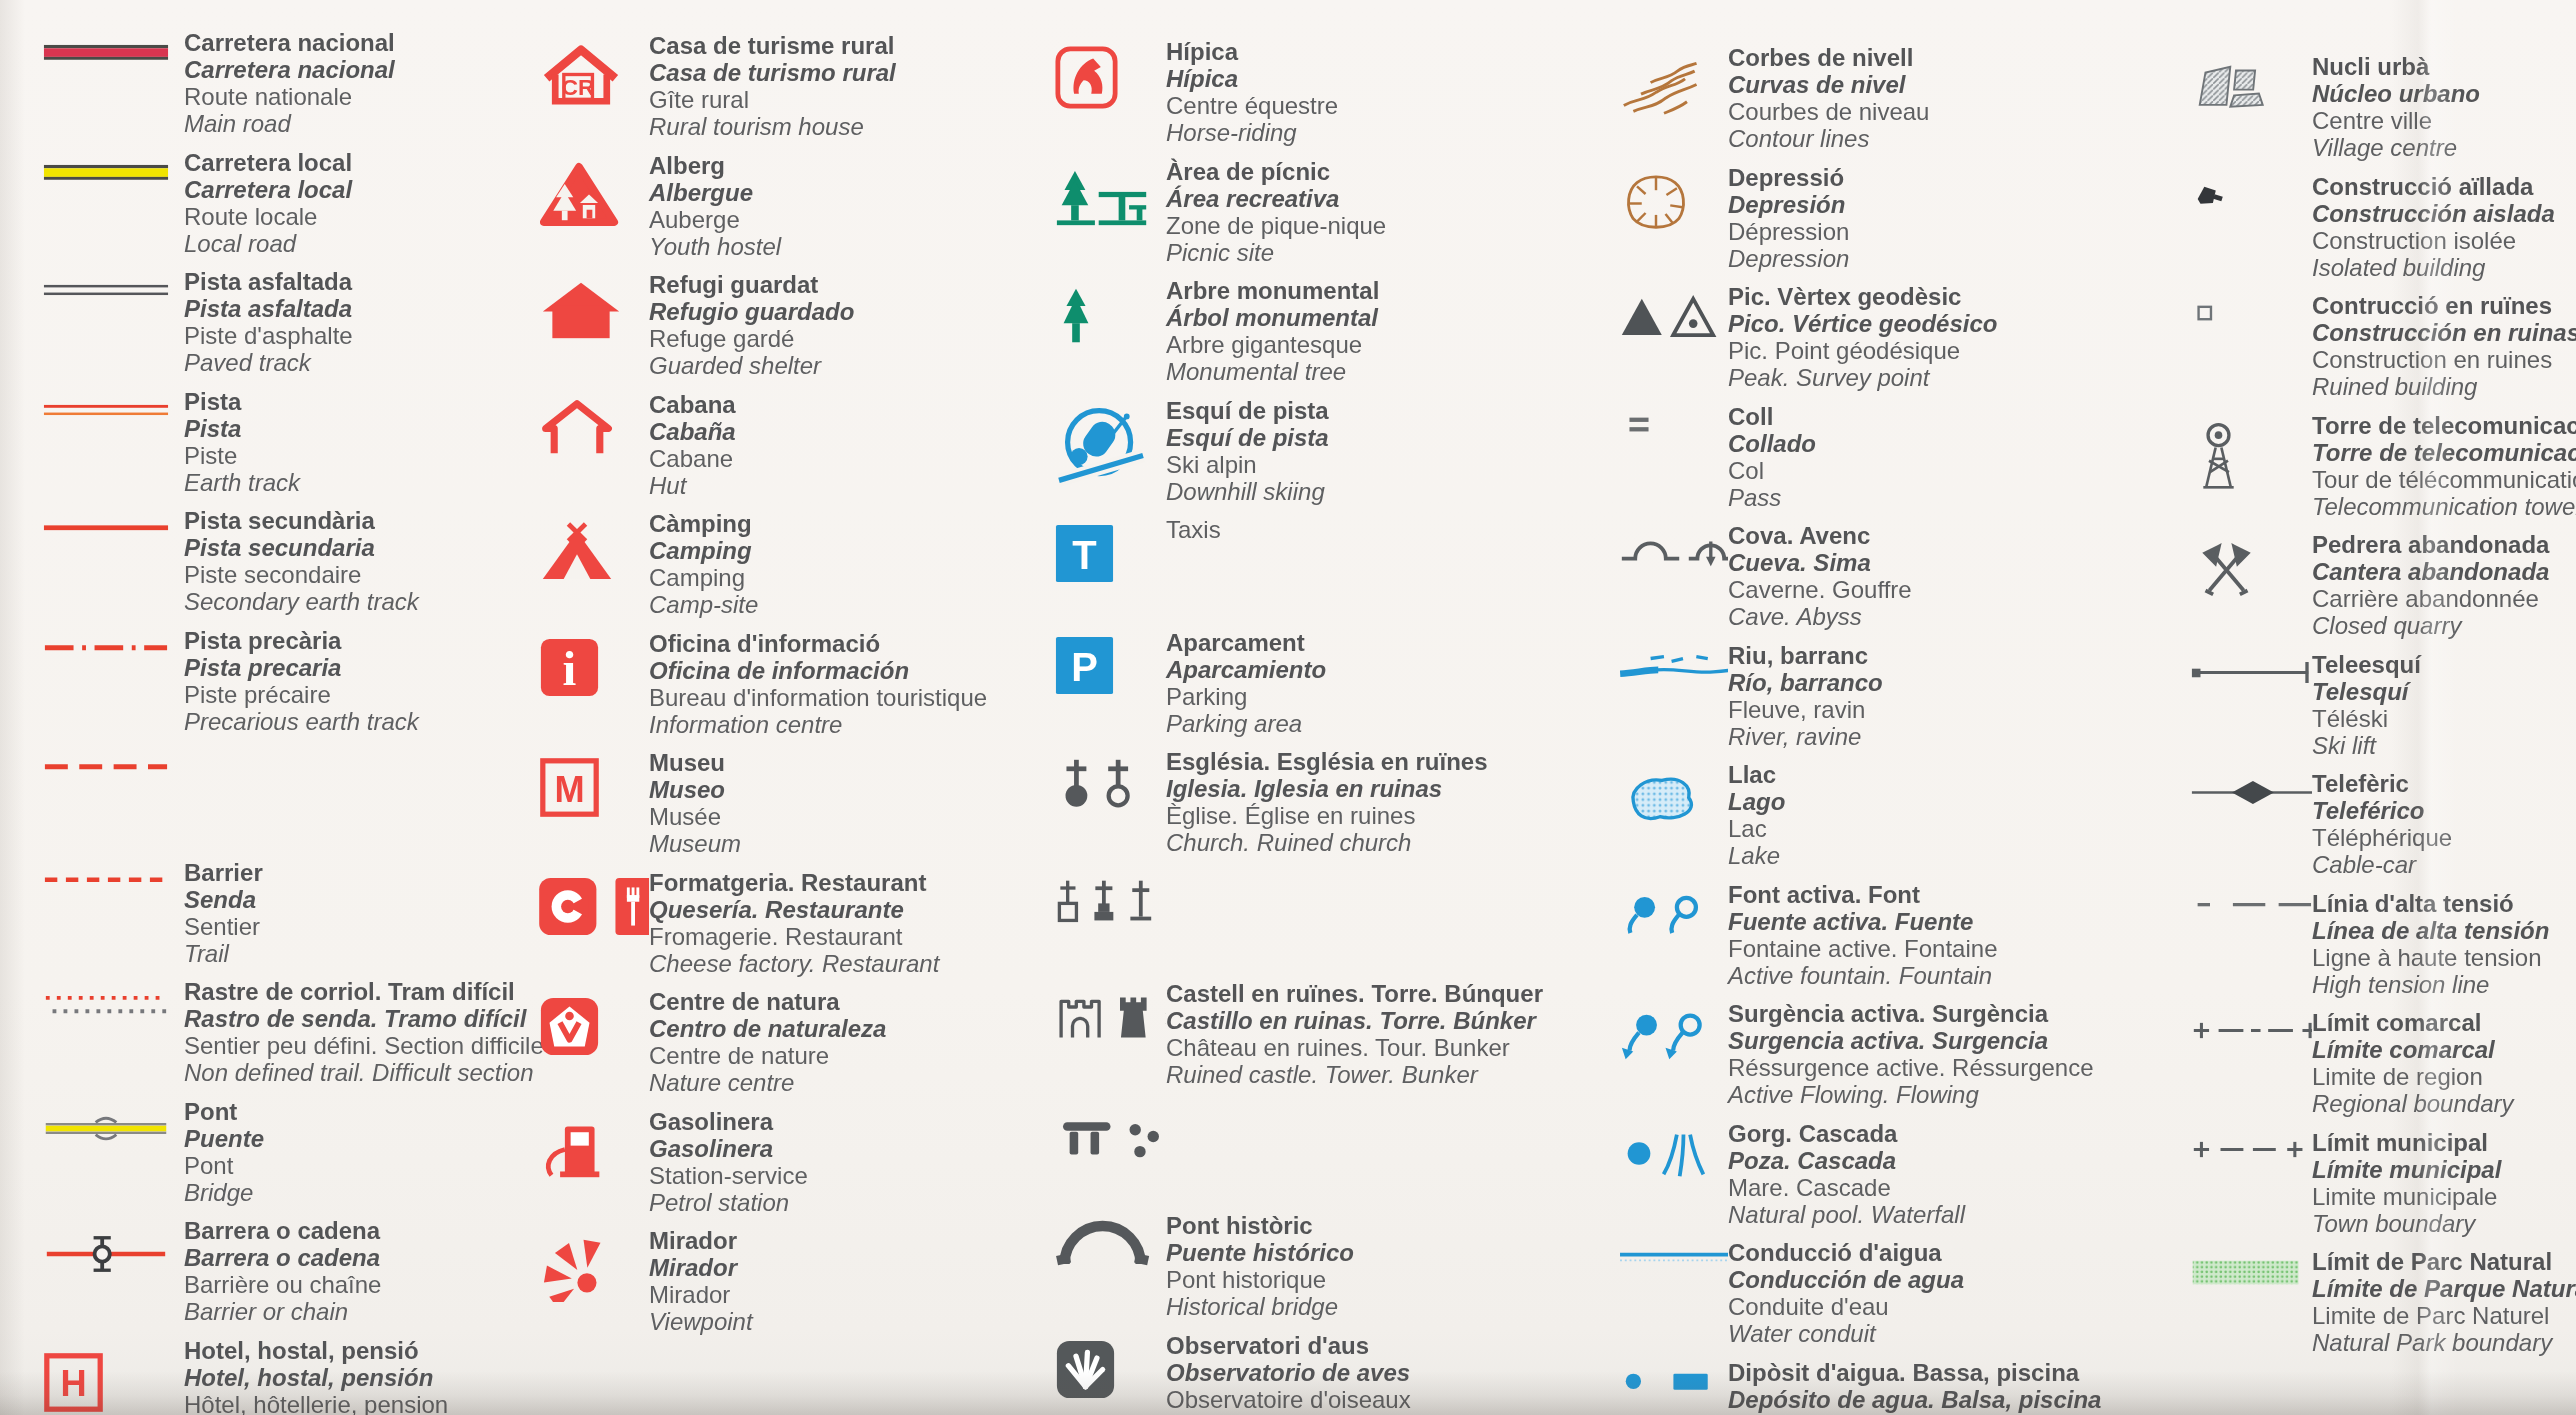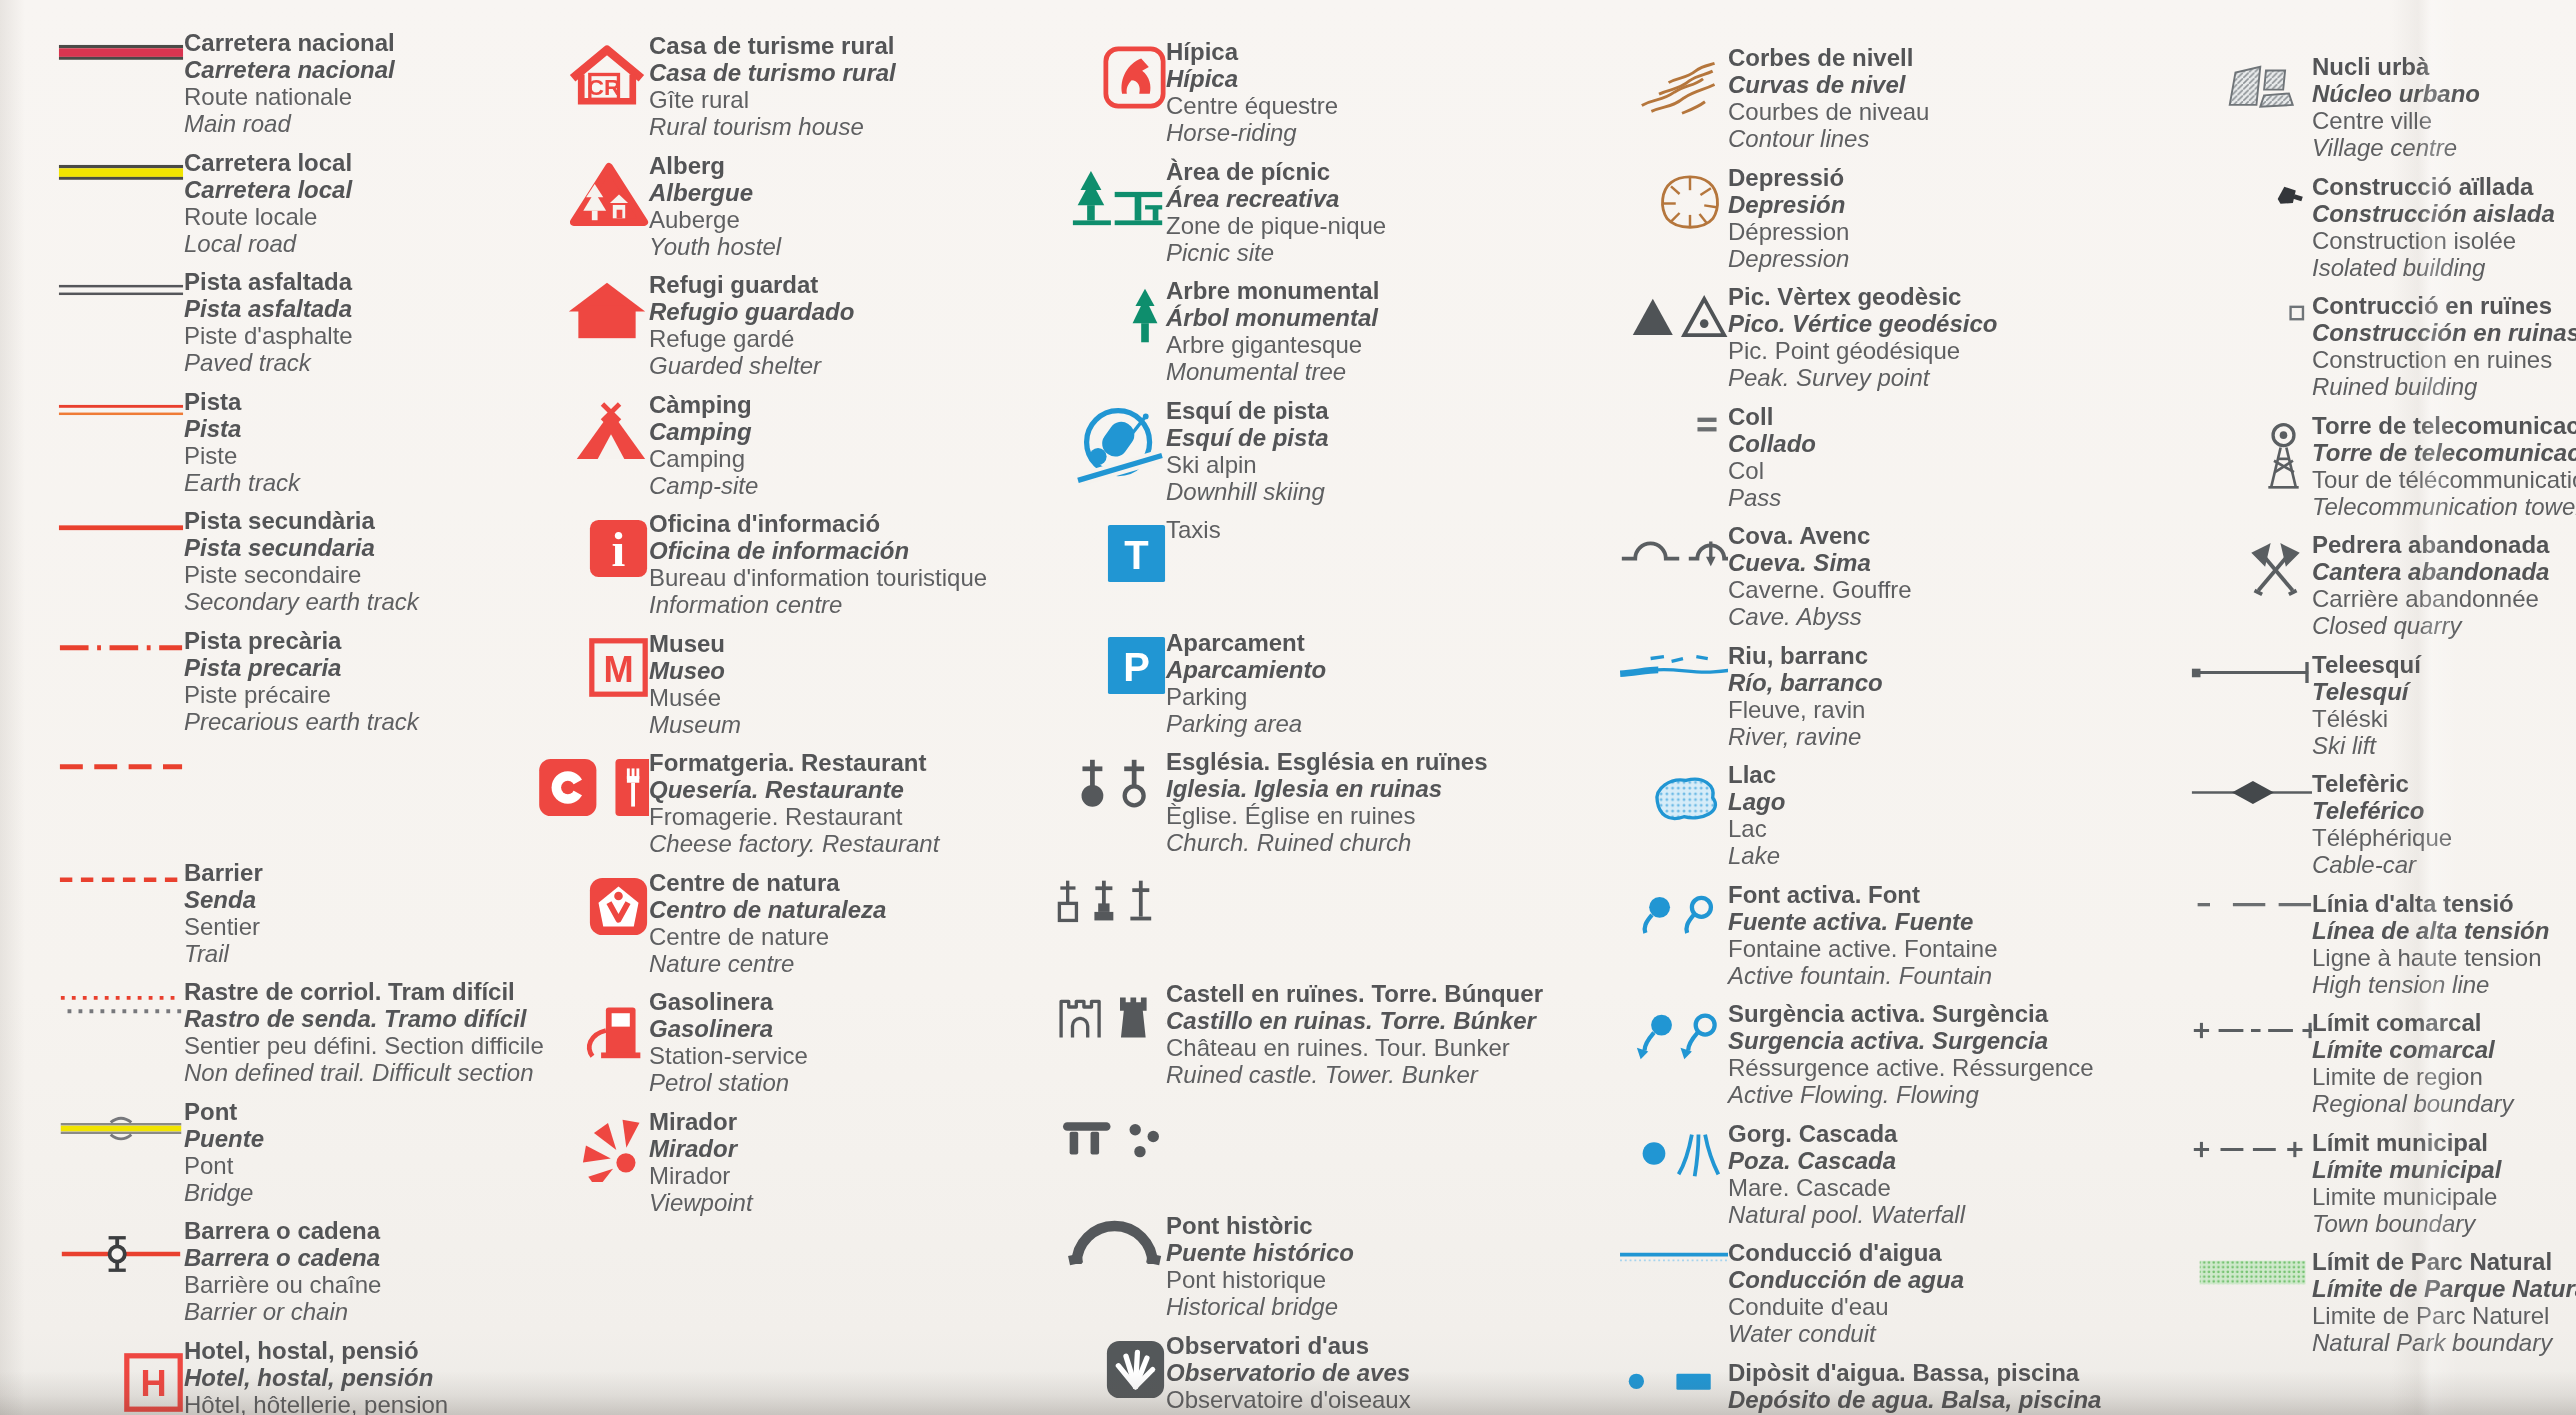--- a/index.html
+++ b/index.html
@@ -14,21 +14,21 @@
     background:linear-gradient(180deg,rgba(0,0,0,0) 0%,rgba(95,85,78,0.10) 55%,rgba(70,60,52,0.22) 100%);}
   .left-edge{position:absolute;left:0;top:0;bottom:0;width:25px;pointer-events:none;
     background:linear-gradient(90deg,rgba(90,80,70,0.10),rgba(0,0,0,0));}
   .column{position:absolute;}
   #col1{left:43px;top:29px;width:482px;--iw:141px;}
   #col2{left:539px;top:32px;width:515px;--iw:110px;}
   #col3{left:1055px;top:38px;width:558px;--iw:111px;}
   #col4{left:1618px;top:44px;width:568px;--iw:110px;}
   #col5{left:2190px;top:53px;width:386px;--iw:122px;}
   .entry{display:flex;align-items:flex-start;min-height:101px;margin-bottom:11.5px;}
-  .icon-cell{flex:0 0 var(--iw);width:var(--iw);display:flex;justify-content:flex-end;align-items:flex-start;padding-top:7.6px;}
+  .icon-cell{flex:0 0 var(--iw);width:var(--iw);display:flex;justify-content:flex-start;align-items:flex-start;padding-top:7.6px;}
   #col1 .icon-cell{padding-top:15.3px;}
   .labels{flex:1;min-width:0;}
   .l{font-size:24px;line-height:27px;color:#5e5f61;white-space:nowrap;}
   .ca{font-weight:bold;color:#535456;}
   .es{font-weight:bold;font-style:italic;color:#535456;}
   .fr{font-weight:normal;}
   .en{font-style:italic;}
 </style>
 </head>
 <body>
@@ -243,20 +243,33 @@
           <svg width="84" height="63" viewBox="0 0 88 66">
             <path d="M4,34 L44,4 L84,34 Z" fill="#ee4741"></path>
             <rect x="14" y="28" width="60" height="34" fill="#ee4741"></rect>
           </svg>
         </div>
         <div class="labels">
           <div class="l ca">Refugi guardat</div>
           <div class="l es">Refugio guardado</div>
           <div class="l fr">Refuge gardé</div>
           <div class="l en">Guarded shelter</div>
+        </div>
+      </div>
+      <div class="entry">
+        <div class="icon-cell">
+          <svg width="76" height="59" viewBox="0 0 80 62">
+            <path d="M16,58 L16,32 L7,32 L40,6 L73,32 L64,32 L64,58" fill="none" stroke="#ee4741" stroke-width="7.5" stroke-linejoin="round"></path>
+          </svg>
+        </div>
+        <div class="labels">
+          <div class="l ca">Cabana</div>
+          <div class="l es">Cabaña</div>
+          <div class="l fr">Cabane</div>
+          <div class="l en">Hut</div>
         </div>
       </div>
       <div class="entry">
         <div class="icon-cell">
           <svg width="76" height="67" viewBox="0 0 80 70">
             <line x1="31" y1="6" x2="49" y2="24" stroke="#ee4741" stroke-width="5"></line>
             <line x1="49" y1="6" x2="31" y2="24" stroke="#ee4741" stroke-width="5"></line>
             <path d="M40,14 L76,64 L4,64 Z" fill="#ee4741"></path>
             <path d="M40,38 L54,64 L26,64 Z" fill="#f6f3ef"></path>
           </svg>

